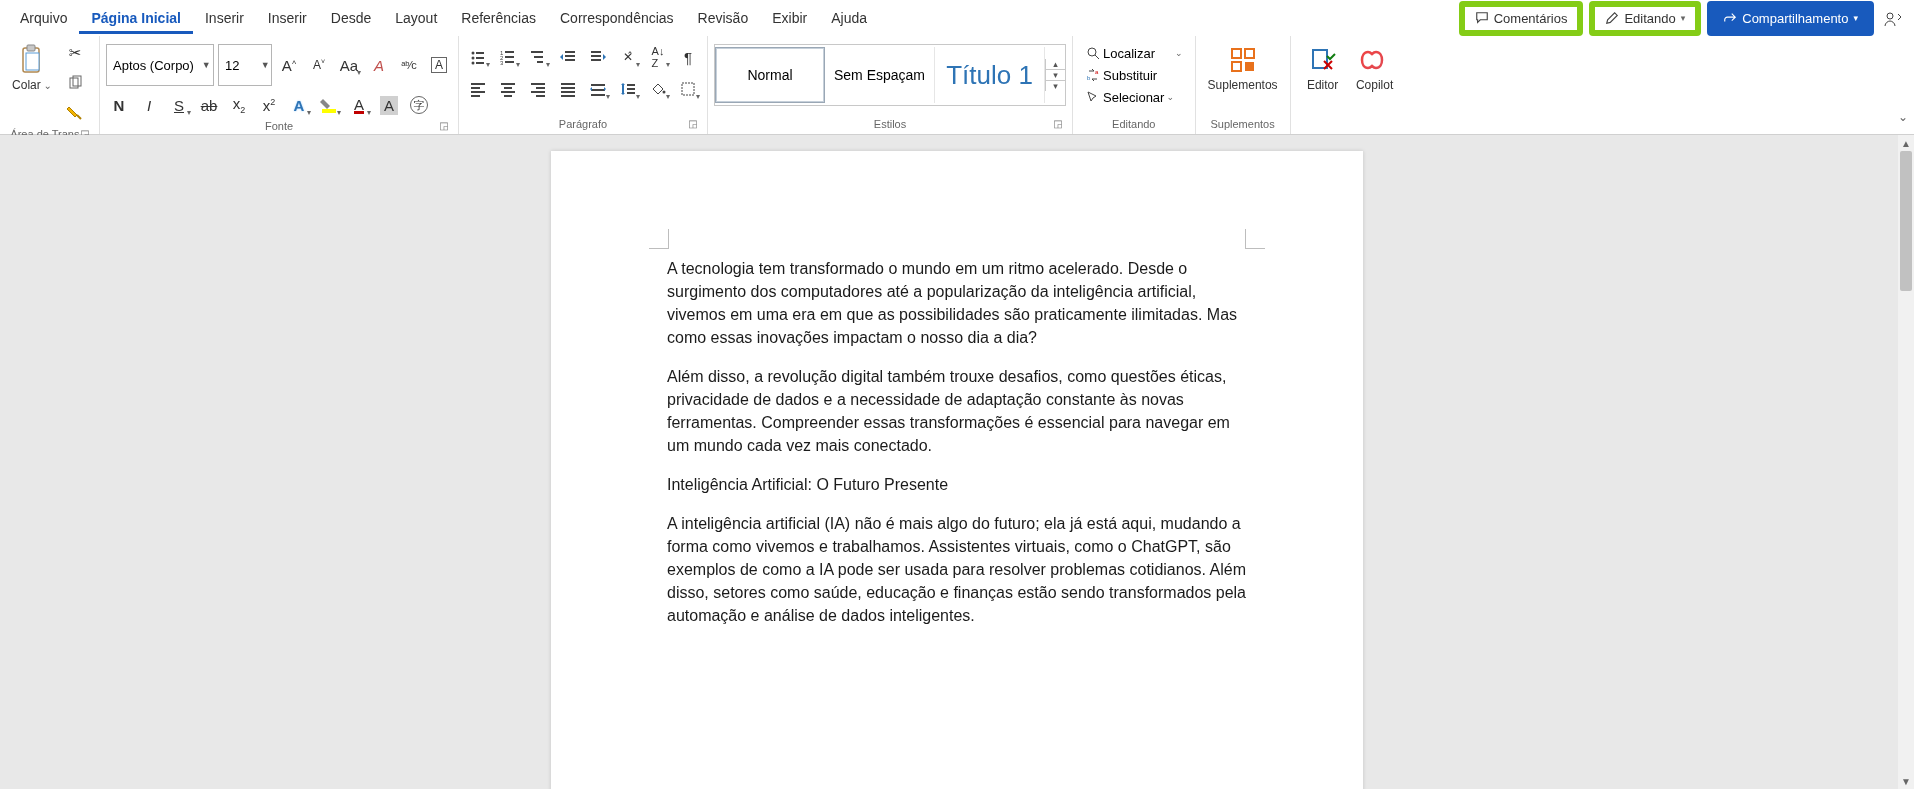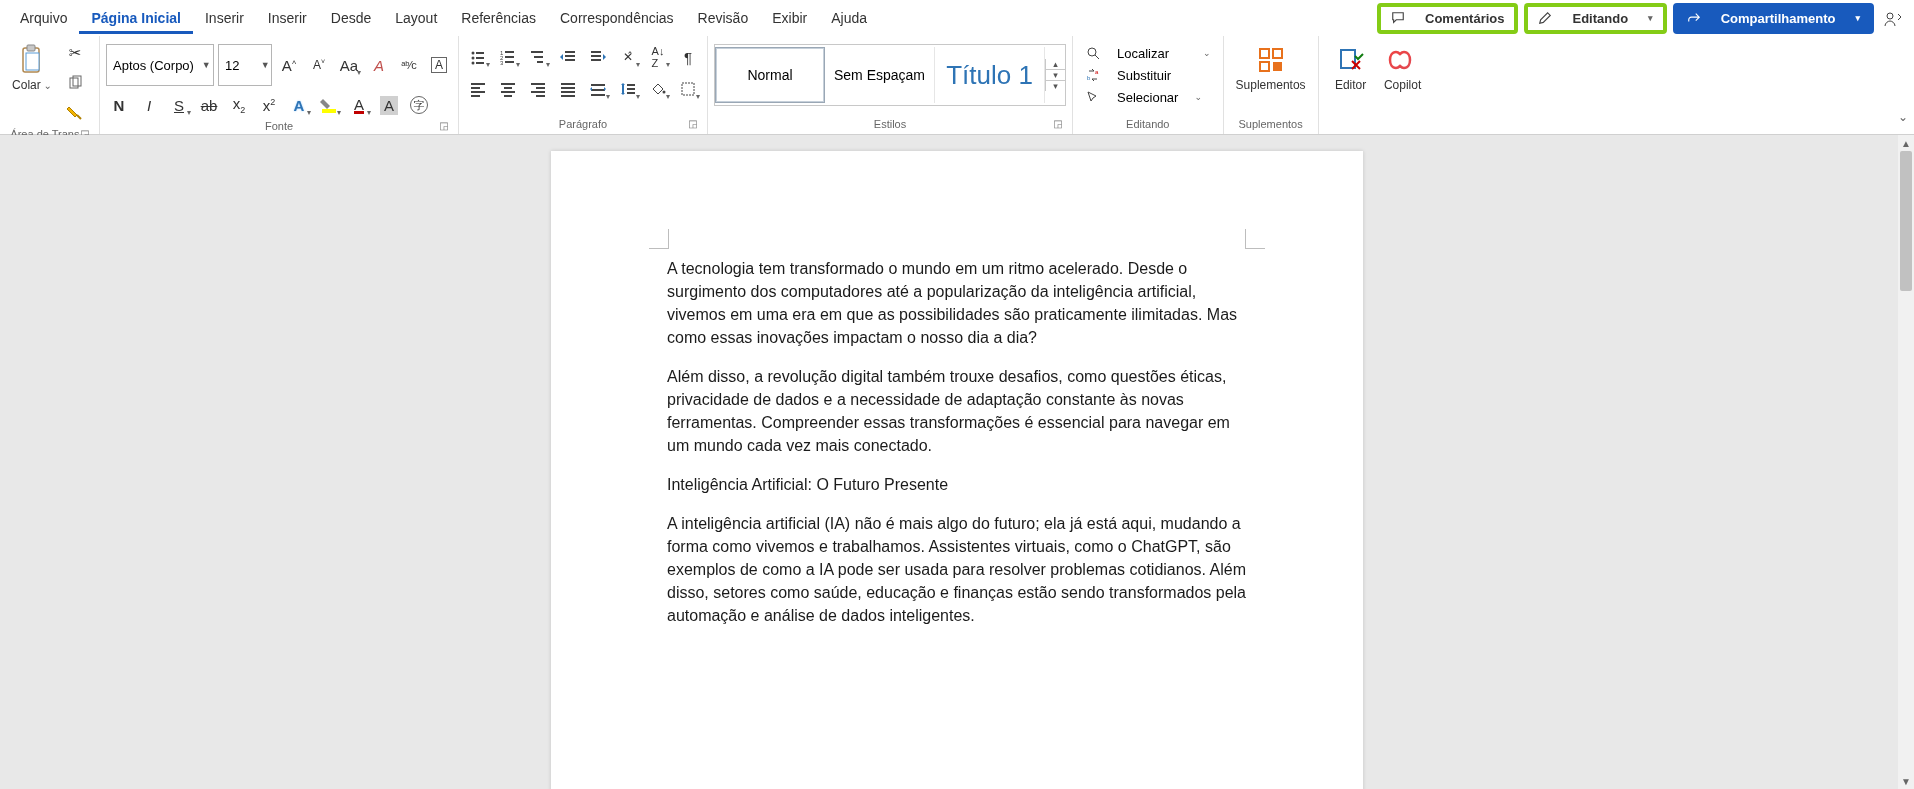--- a/index.html
+++ b/index.html
@@ -3,21 +3,21 @@
 <meta charset="utf-8">
 <style>
 * { margin:0; padding:0; box-sizing:border-box; font-family:"Segoe UI",Arial,sans-serif; }
 body { background:#f5f5f5; width:1914px; height:789px; overflow:hidden; position:relative; }
 
 
 .tabbar { display:flex; align-items:center; height:36px; background:#fff; padding:0 8px; font-size:14px; color:#333; }
 .tabbar .tab { padding:8px 12px; cursor:pointer; white-space:nowrap; }
 .tabbar .tab.active { color:#185abd; border-bottom:3px solid #185abd; font-weight:600; padding-bottom:5px; }
 .tabbar .spacer { flex:1; }
-.topbtn { display:flex; align-items:center; gap:20px; border:4px solid #84cc16; border-radius:4px; padding:4px 10px; margin-left:6px; font-size:13px; cursor:pointer; background:#fff;font-weight:bold; }
+.topbtn { display:flex; align-items:center; gap:5px; border:6px solid #84cc16; border-radius:4px; padding:4px 10px; margin-left:6px; font-size:13px; cursor:pointer; background:#fff; }
 .topbtn.share { background:#185abd; color:#fff; border-color:#185abd; }
 .topbtn .ico { width:14px; height:14px; display:inline-flex; align-items:center; justify-content:center; }
 
 
 .ribbon { display:flex; background:#fff; border-bottom:1px solid #d0d0d0; height:99px; }
 .group { display:flex; flex-direction:column; border-right:1px solid #e1e1e1; padding:4px 6px 0 6px; }
 .group .controls { flex:1; display:flex; align-items:flex-start; }
 .group .label { text-align:center; font-size:11px; color:#666; padding:2px 0 4px 0; position:relative; }
 .group .launcher { position:absolute; right:2px; bottom:4px; width:12px; height:12px; font-size:10px; color:#777; cursor:pointer; }
 
@@ -36,21 +36,21 @@
 
 
 .styleGallery { display:flex; align-items:center; border:1px solid #c8c8c8; height:62px; margin-top:4px; }
 .styleItem { width:110px; height:56px; display:flex; align-items:center; justify-content:center; font-size:14px; border-right:1px solid #e6e6e6; cursor:pointer; }
 .styleItem.sel { border:1px solid #9aa7b5; box-shadow:inset 0 0 0 1px #c6d0da; }
 .styleItem.big { font-size:26px; color:#2e74b5; font-family:"Calibri Light",Arial,sans-serif; }
 .galleryScroll { width:20px; display:flex; flex-direction:column; border-left:1px solid #c8c8c8; }
 .galleryScroll div { flex:1; display:flex; align-items:center; justify-content:center; font-size:9px; color:#555; cursor:pointer; border-bottom:1px solid #c8c8c8; }
 
 
-.editItem { display:flex; align-items:center; gap:16px; font-size:13px; padding:3px 6px; cursor:pointer; white-space:nowrap; }
+.editItem { display:flex; align-items:center; gap:2px; font-size:13px; padding:3px 6px; cursor:pointer; white-space:nowrap; }
 .editItem .ico { width:16px; height:16px; display:inline-flex; align-items:center; justify-content:center; color:#444; }
 
 
 .docArea { position:absolute; top:135px; left:0; right:0; bottom:0; overflow:auto; background:#e8e8e8; }
 .page { width:812px; min-height:1050px; background:#fff; margin:16px auto 40px auto; position:relative; box-shadow:0 0 4px rgba(0,0,0,.15); }
 .corner { position:absolute; width:20px; height:20px; border-color:#bdbdbd; }
 .corner.tl { top:78px; left:98px; border-left:1px solid #bdbdbd; border-top:1px solid #bdbdbd; transform:rotate(180deg);}
 .corner.tr { top:78px; right:98px; border-right:1px solid #bdbdbd; border-top:1px solid #bdbdbd; transform:rotate(180deg);}
 .content { padding:106px 116px 60px 116px; font-family:Aptos,"Segoe UI",Arial,sans-serif; font-size:16px; color:#1b1b1b; line-height:1.44; }
 .content p { margin-bottom:16px; }

